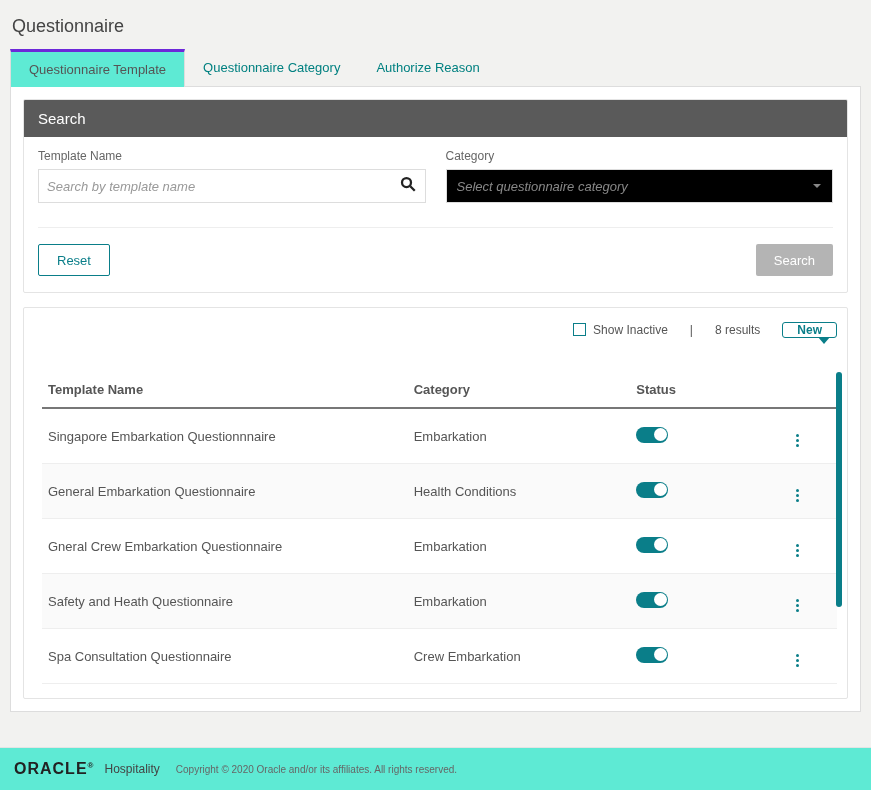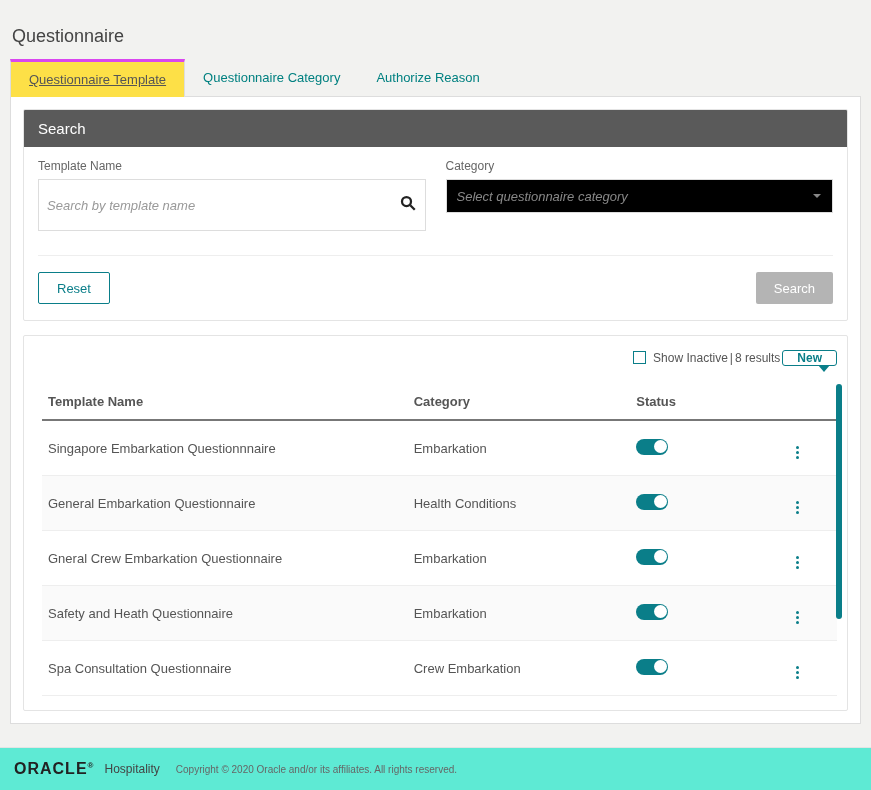--- a/index.html
+++ b/index.html
@@ -5,21 +5,21 @@
   * { box-sizing: border-box; margin: 0; padding: 0; }
   body {
     font-family: "Helvetica Neue", Arial, sans-serif;
     background: #f2f2f0;
     color: #333;
     width: 871px;
     height: 790px;
     overflow: hidden;
   }
   .page {
-    padding: 20px 10px 0 10px;
+    padding: 10px 10px 0 10px;
   }
   .page-title {
     font-size: 18px;
     color: #444;
     font-weight: 400;
     padding: 6px 0 12px 2px;
   }
   .tabs {
     display: flex;
     border-bottom: 1px solid #ddd;
@@ -27,27 +27,26 @@
   .tab {
     padding: 10px 18px;
     font-size: 13px;
     color: #008080;
     cursor: pointer;
     background: transparent;
     border: none;
     position: relative;
   }
   .tab.active {
-    background: #fde047;
+    background: #5eead4;
     color: #555;
-    border-top: 3px solid #d946ef;
+    border-top: 3px solid #6d28d9;
     border-left: 1px solid #ddd;
     border-right: 1px solid #ddd;
     margin-bottom: -1px;
-    text-decoration: underline;
   }
   .content-panel {
     background: #fff;
     border: 1px solid #ddd;
     border-top: none;
     padding: 12px;
     min-height: 620px;
   }
   .search-card {
     border: 1px solid #e4e4e4;
@@ -70,21 +69,21 @@
   }
   .field-col { flex: 1; }
   .field-label {
     font-size: 12px;
     color: #666;
     margin-bottom: 6px;
   }
   .input-wrap {
     position: relative;
     border: 1px solid #ddd;
-    height: 52px;
+    height: 34px;
     display: flex;
     align-items: center;
     padding: 0 8px;
     background: #fff;
   }
   .input-wrap input {
     border: none;
     outline: none;
     flex: 1;
     font-size: 13px;
@@ -134,22 +133,22 @@
   .results-card {
     border: 1px solid #e4e4e4;
     border-radius: 2px;
     padding: 14px 10px 14px 18px;
     position: relative;
   }
   .results-bar {
     display: flex;
     justify-content: flex-end;
     align-items: center;
-    gap: 2px;
-    margin-bottom: 18px;
+    gap: 22px;
+    margin-bottom: 34px;
     font-size: 12px;
     color: #555;
   }
   .checkbox-box {
     width: 13px; height: 13px;
     border: 1.5px solid #0a7e89;
     display: inline-block;
     margin-right: 4px;
     vertical-align: -2px;
   }

